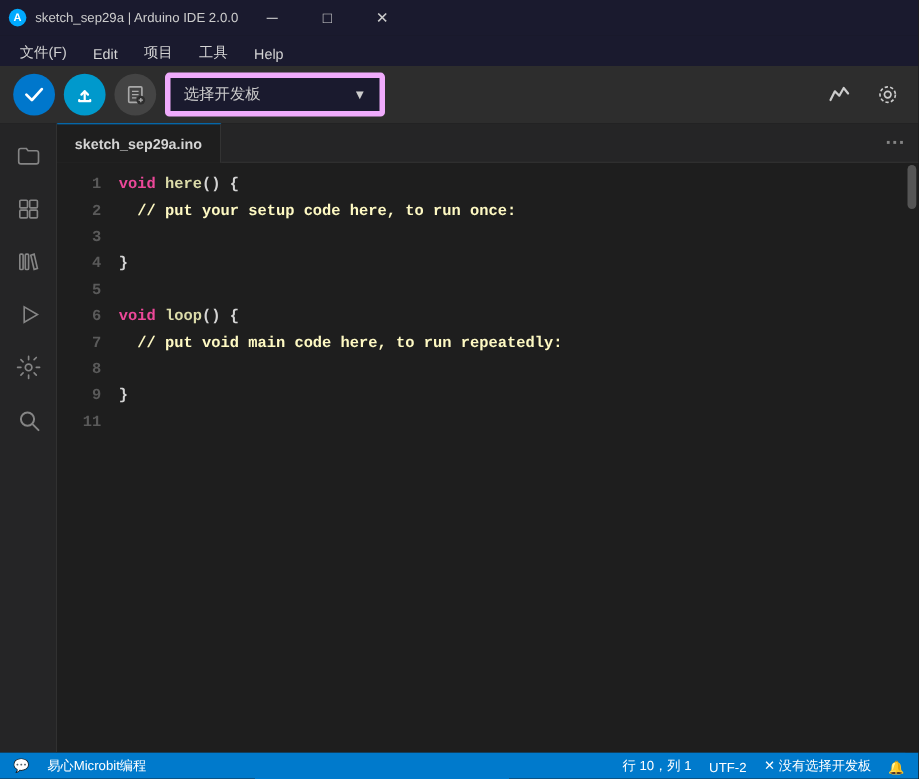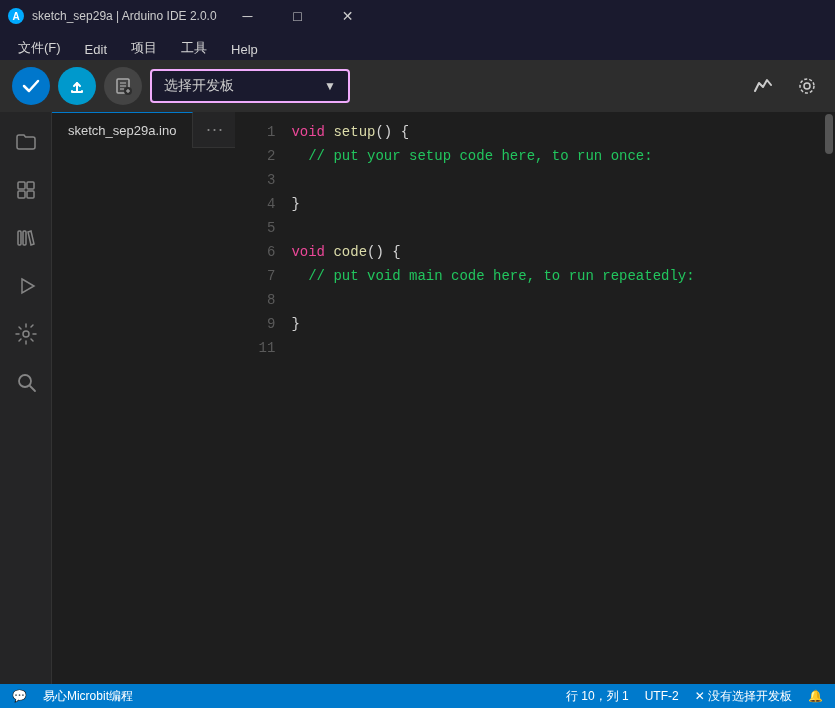--- a/index.html
+++ b/index.html
@@ -64,21 +64,21 @@
       cursor: pointer;
       font-size: 18px;
     }
     .tool-btn-verify { background: #0077cc; color: white; }
     .tool-btn-upload { background: #0099cc; color: white; }
     .tool-btn-new { background: #444; color: #aaa; }
 
     .board-selector {
       display: flex; align-items: center;
       background: #1a1a2e;
-      border: 2px solid #f0abfc;
+      border: 5px solid #f0abfc;
       border-radius: 4px;
       padding: 6px 12px;
       gap: 8px;
       cursor: pointer;
       font-size: 14px;
       color: #ccc;
       min-width: 200px;
     }
     .board-selector-arrow { margin-left: auto; font-size: 12px; }
 
@@ -115,21 +115,22 @@
       cursor: pointer; color: #858585;
       font-size: 20px;
       border-radius: 4px;
     }
 
     
     .editor-area {
       flex: 1;
       background: #1e1e1e;
       display: flex;
-      flex-direction: row;
+      flex-direction: column;
+      font-weight: bold;
     }
 
     
     .editor-tab-bar {
       height: 36px;
       background: #252526;
       display: flex;
       align-items: center;
       border-bottom: 1px solid #333;
     }
@@ -174,36 +175,36 @@
       flex-shrink: 0;
     }
     .line-content {
       flex: 1;
       white-space: pre;
     }
 
     
     .kw { color: #ec4899; }
     .fn { color: #dcdcaa; }
-    .cm { color: #22c55e; }
+    .cm { color: #fef9c3; }
     .br { color: #d4d4d4; }
 
     
     .status-bar {
       height: 24px;
       background: #007acc;
       display: flex;
       align-items: center;
       padding: 0 12px;
       font-size: 12px;
       color: white;
       gap: 16px;
     }
     .status-bar-left { display: flex; gap: 16px; align-items: center; }
-    .status-bar-right { margin-left: auto; display: flex; gap: 16px; align-items: center; }
+    .status-bar-right { margin-left: auto; display: flex; gap: 16px; align-items: flex-end; }
 
     
     .editor-scroll-area {
       display: flex;
       flex: 1;
       overflow: hidden;
     }
     .editor-content {
       flex: 1;
       overflow: hidden;
@@ -336,41 +337,41 @@
       </div>
       <div class="editor-tab-more">···</div>
     </div>
 
     <div class="editor-scroll-area">
       <div class="editor-content">
         <div class="code-editor">
 
           <div class="code-line">
             <span class="line-number">1</span>
-            <span class="line-content"><span class="kw">void </span><span class="fn">setup</span><span class="br">() {</span></span>
+            <span class="line-content"><span class="kw">void </span><span class="fn">here</span><span class="br">() {</span></span>
           </div>
           <div class="code-line">
             <span class="line-number">2</span>
             <span class="line-content"><span class="cm">  // put your setup code here, to run once:</span></span>
           </div>
           <div class="code-line">
             <span class="line-number">3</span>
             <span class="line-content"></span>
           </div>
           <div class="code-line">
             <span class="line-number">4</span>
             <span class="line-content"><span class="br">}</span></span>
           </div>
           <div class="code-line">
             <span class="line-number">5</span>
             <span class="line-content"></span>
           </div>
           <div class="code-line">
             <span class="line-number">6</span>
-            <span class="line-content"><span class="kw">void </span><span class="fn">code</span><span class="br">() {</span></span>
+            <span class="line-content"><span class="kw">void </span><span class="fn">loop</span><span class="br">() {</span></span>
           </div>
           <div class="code-line">
             <span class="line-number">7</span>
             <span class="line-content"><span class="cm">  // put void main code here, to run repeatedly:</span></span>
           </div>
           <div class="code-line">
             <span class="line-number">8</span>
             <span class="line-content"></span>
           </div>
           <div class="code-line">

